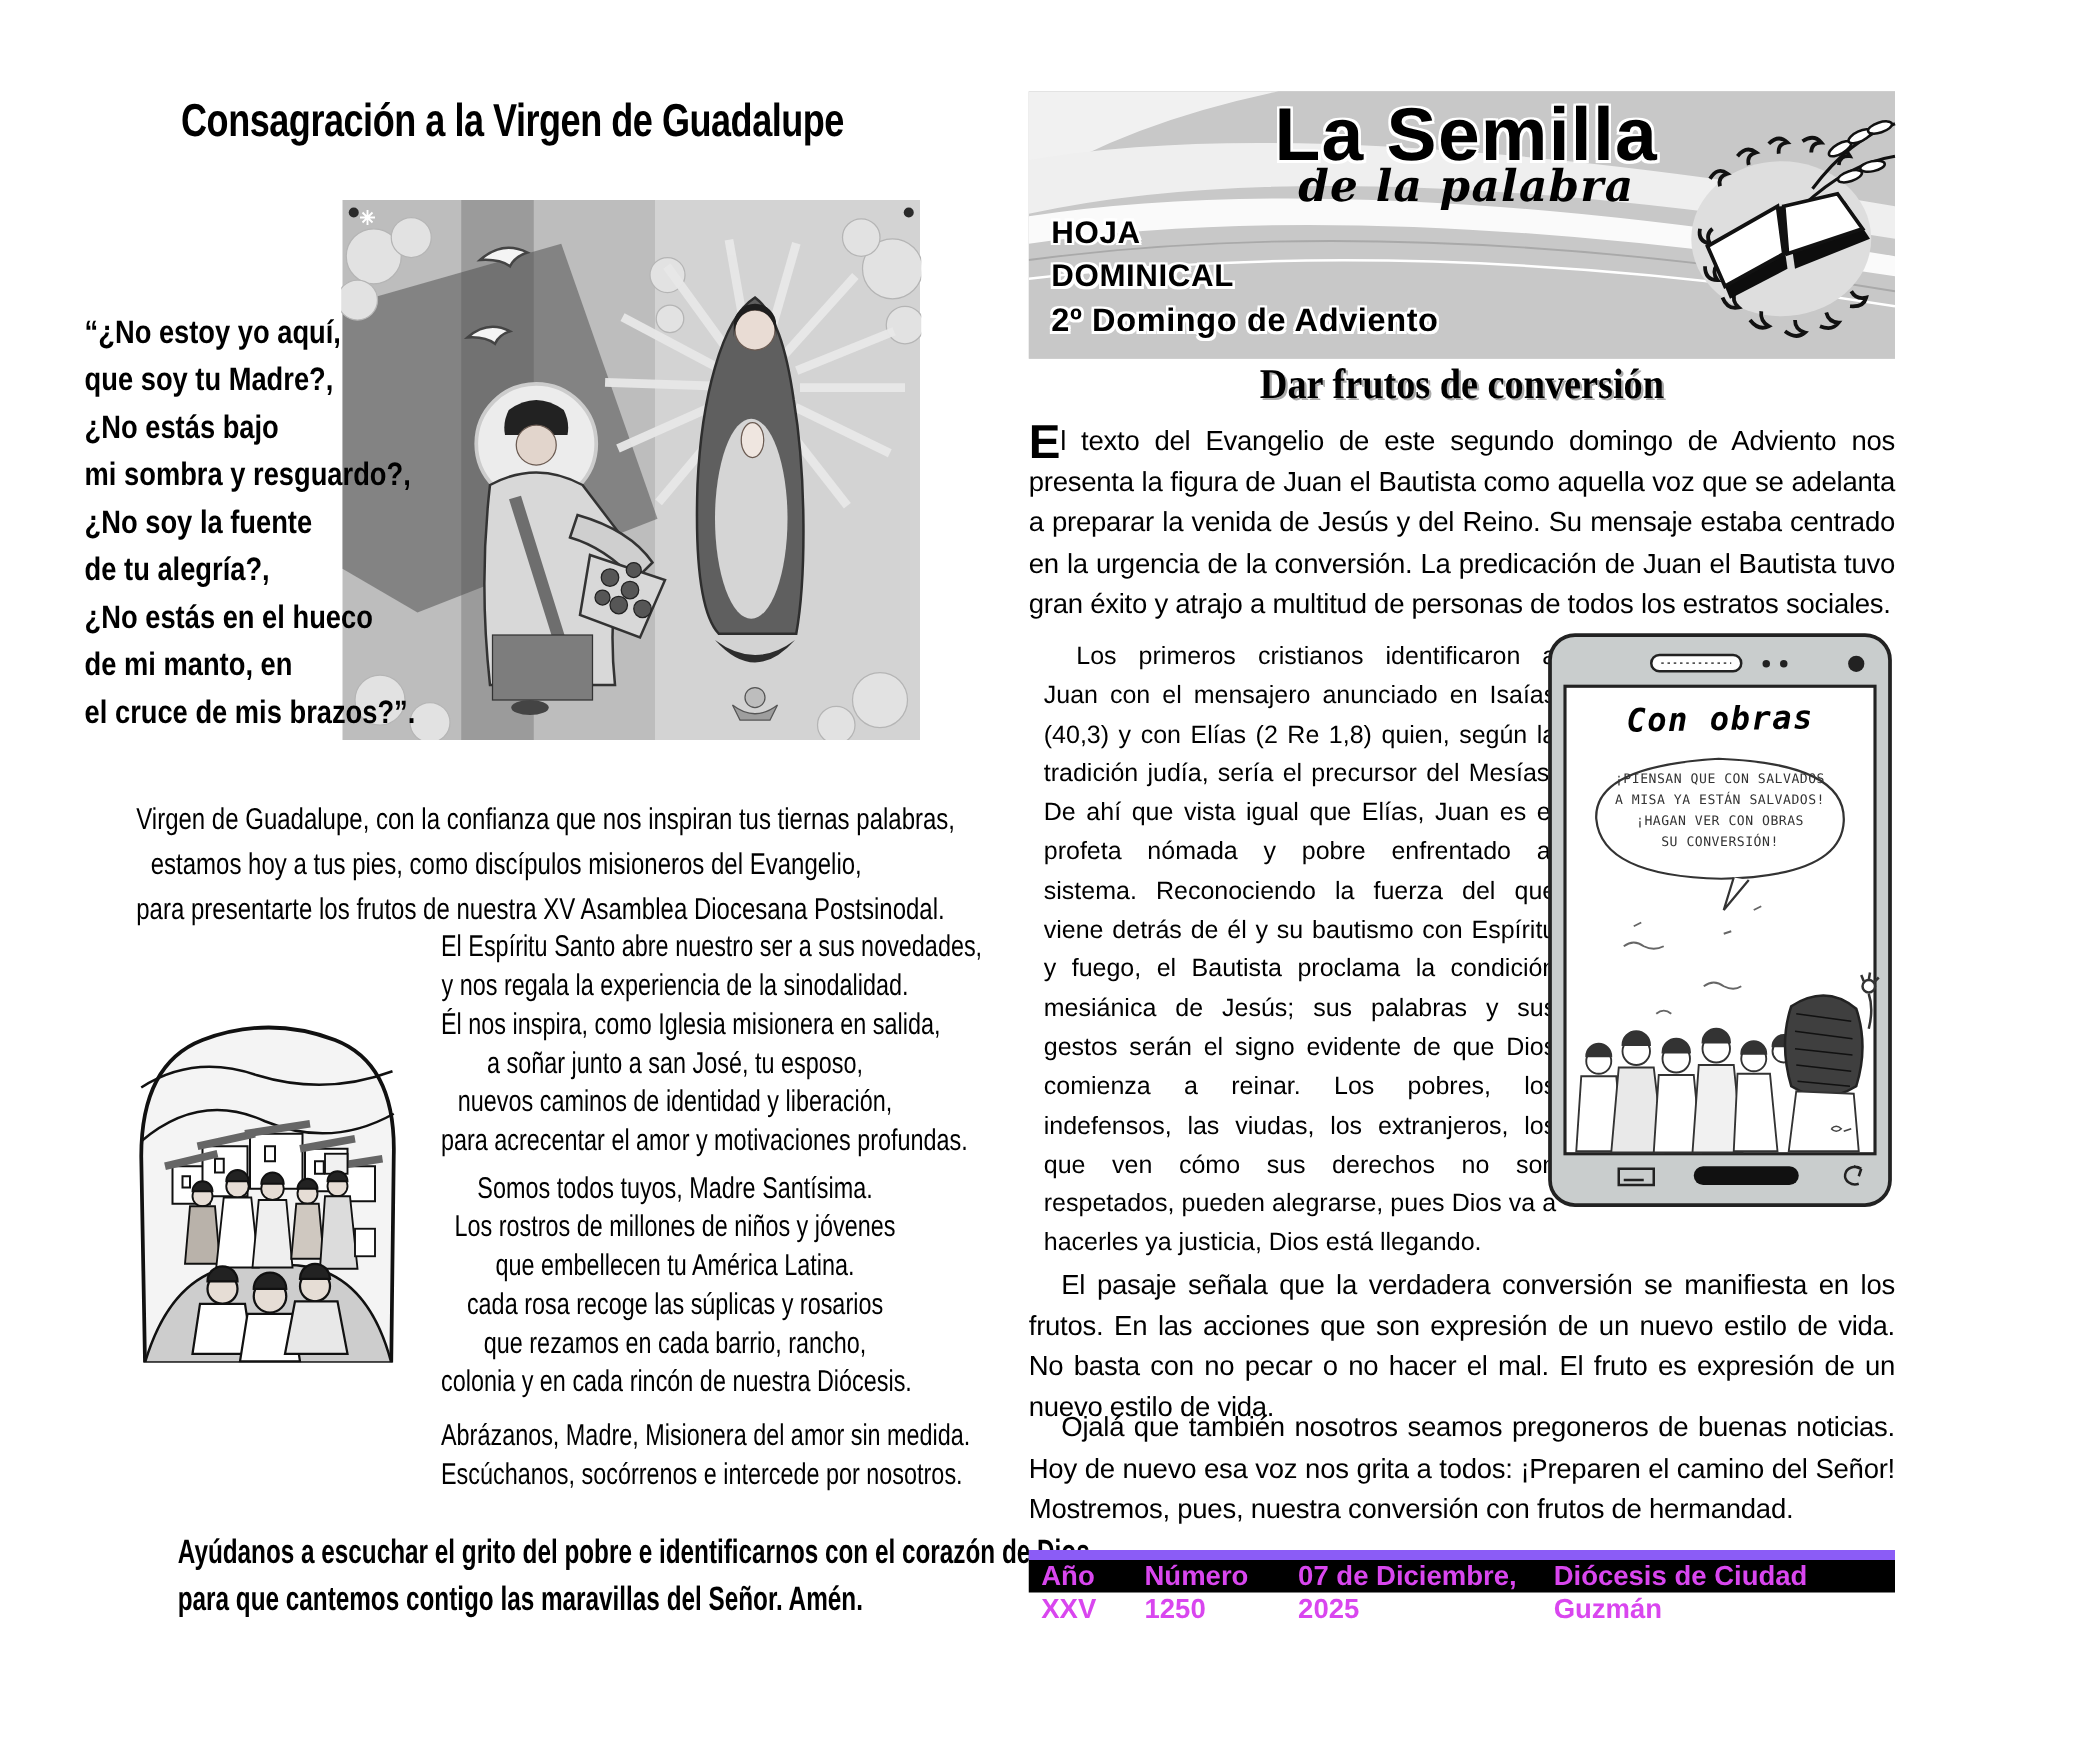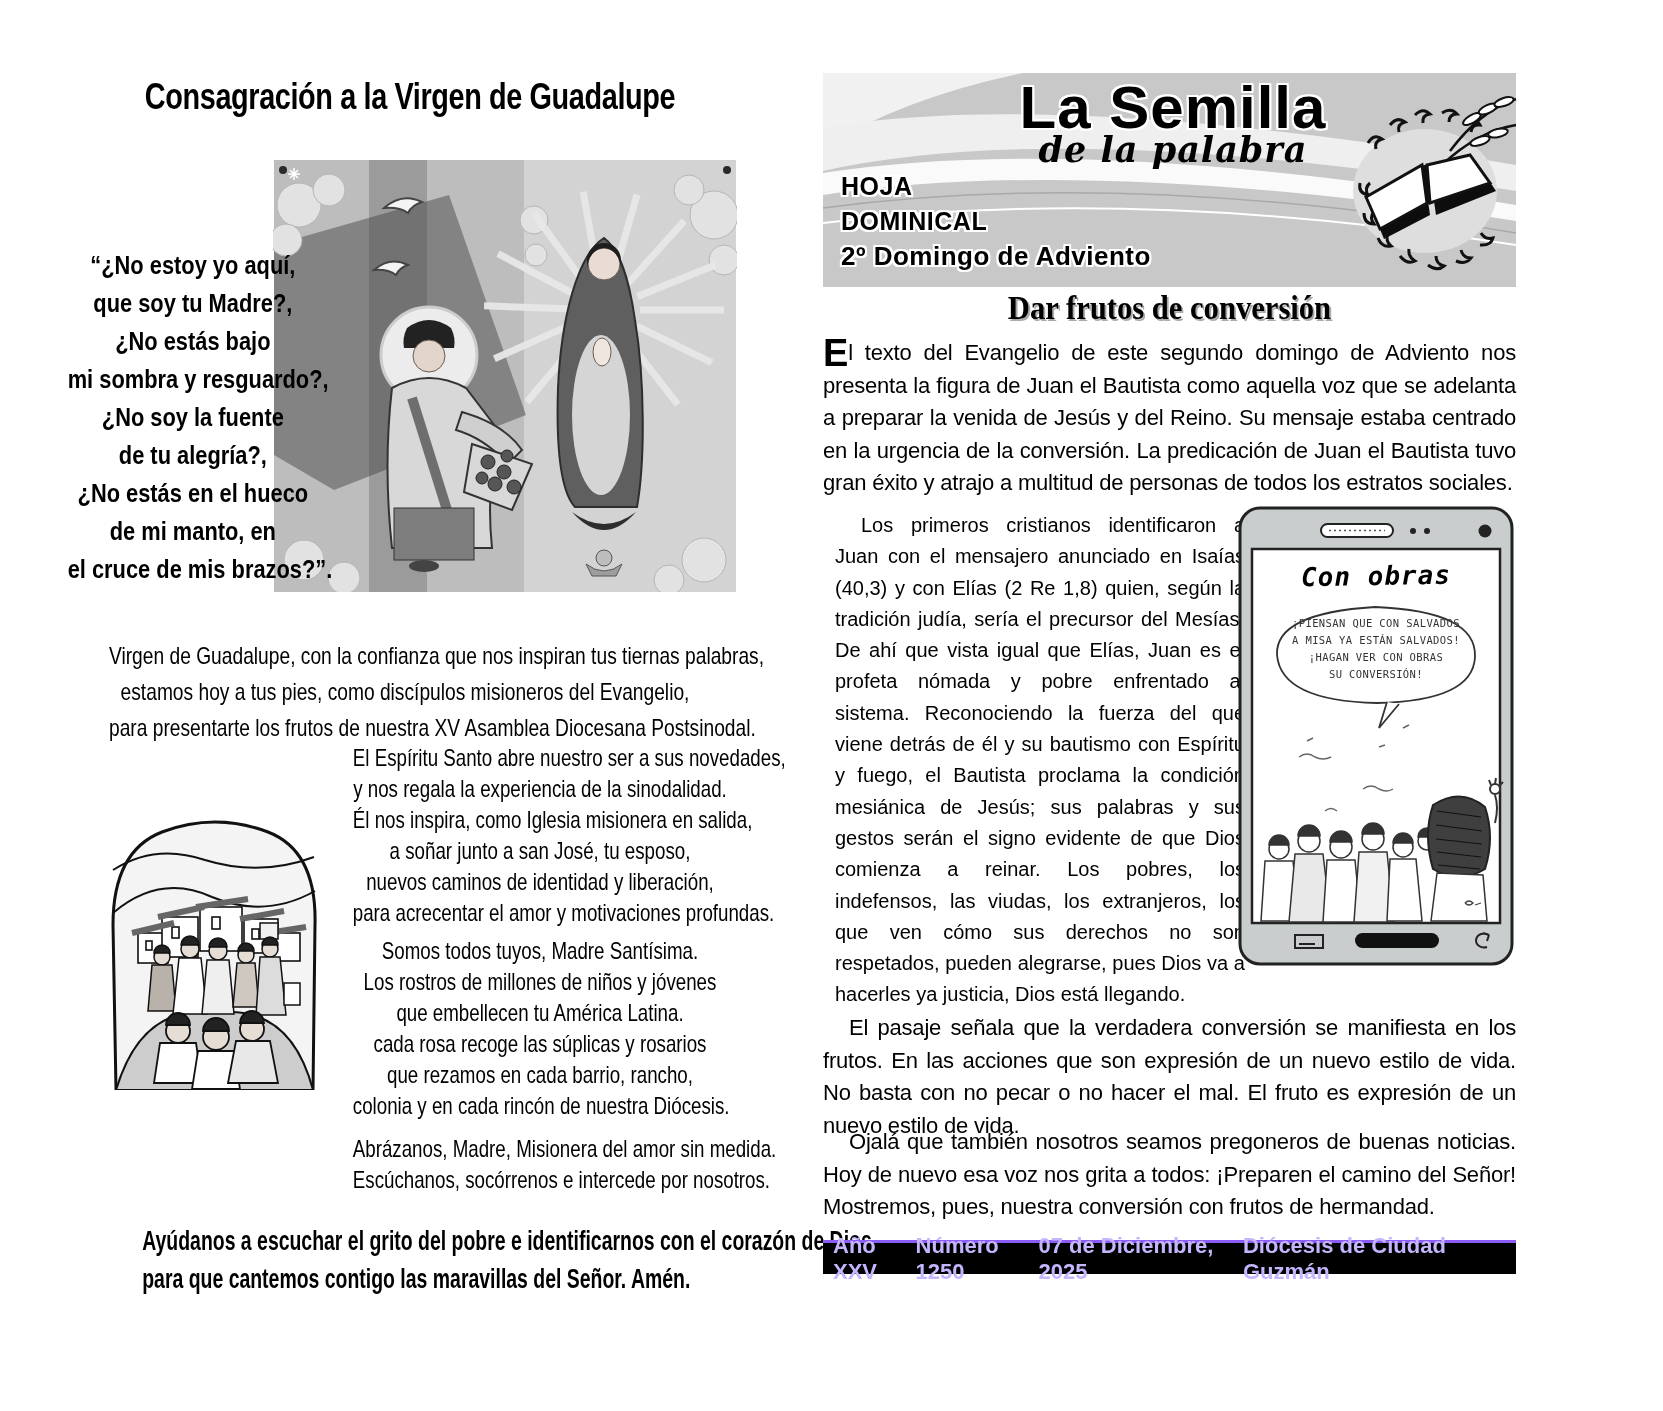--- a/index.html
+++ b/index.html
@@ -7,21 +7,21 @@
         font-family:"Liberation Sans","DejaVu Sans",sans-serif;color:#000;}
   section{position:absolute;top:0;height:1411px;}
   .left-page{left:0;width:810px;}
   .right-page{left:823px;width:693px;}
   .abs{position:absolute;}
   .line{white-space:nowrap;}
   .squish{transform:scaleX(0.8);transform-origin:center top;}
   .squish78{transform:scaleX(0.78);transform-origin:center top;}
   .squish72{transform:scaleX(0.72);transform-origin:center top;}
   .center{text-align:center;}
-  .right{text-align:center;}
+  .right{text-align:left;}
   .justify{text-align:justify;}
 
   
   .lp-title{left:30px;top:76px;width:760px;font-size:37px;font-weight:bold;letter-spacing:-0.5px;}
   .lp-photo{left:273px;top:160px;width:464px;height:432px;}
   .lp-quote{left:20px;top:246px;width:298px;font-size:26px;font-weight:bold;line-height:38px;}
   .lp-quote .line{transform:scaleX(0.84);transform-origin:right center;}
   .lp-intro{left:35px;top:638px;width:740px;font-size:24px;line-height:36px;}
   .lp-art{left:100px;top:805px;width:230px;height:285px;}
   .stanza{left:300px;width:480px;font-size:24px;line-height:31px;}
@@ -42,23 +42,23 @@
   .art-title{left:0;top:289px;width:693px;font-family:"Liberation Serif","DejaVu Serif",serif;
              font-size:34px;font-weight:bold;transform:scaleX(0.9);transform-origin:center top;
              text-shadow:2px 2px 0 #aaa;}
   .p-body{font-size:22px;line-height:32.5px;letter-spacing:-0.2px;}
   .p1{left:0;top:337px;width:693px;}
   .dropcap{font-size:38px;font-weight:bold;line-height:22px;vertical-align:-6px;}
   .p2{left:12px;top:510px;width:410px;font-size:20px;line-height:31.3px;text-indent:26px;}
   .tablet{left:414px;top:505px;width:278px;height:462px;}
   .p3{left:0;top:1012px;width:693px;text-indent:26px;}
   .p4{left:0;top:1126px;width:693px;text-indent:26px;}
-  .bar{left:0;top:1240px;width:693px;height:34px;background:#000;color:#c4b5fd;display:flex;
-       align-items:center;justify-content:space-between;padding:0 10px;box-sizing:border-box;
-       font-size:22px;font-weight:bold;border-top:3px solid #8b5cf6;}
+  .bar{left:0;top:1240px;width:693px;height:34px;background:#000;color:#d946ef;display:flex;
+       align-items:flex-start;justify-content:space-between;padding:0 10px;box-sizing:border-box;
+       font-size:22px;font-weight:bold;border-top:8px solid #8b5cf6;}
   .web{left:0;top:1277px;width:693px;font-size:24px;font-weight:bold;letter-spacing:0.5px;}
 
   
   .tab-title{left:20px;top:56px;width:238px;font-family:"DejaVu Sans Mono","Liberation Mono",monospace;
              font-size:26px;font-weight:bold;font-style:italic;letter-spacing:1px;transform:rotate(-1deg);}
   .tab-bubble{left:30px;top:110px;width:218px;font-family:"DejaVu Sans Mono","Liberation Mono",monospace;
               font-size:10.5px;line-height:17px;letter-spacing:0.4px;color:#333;}
 </style>
 </head>
 <body>

